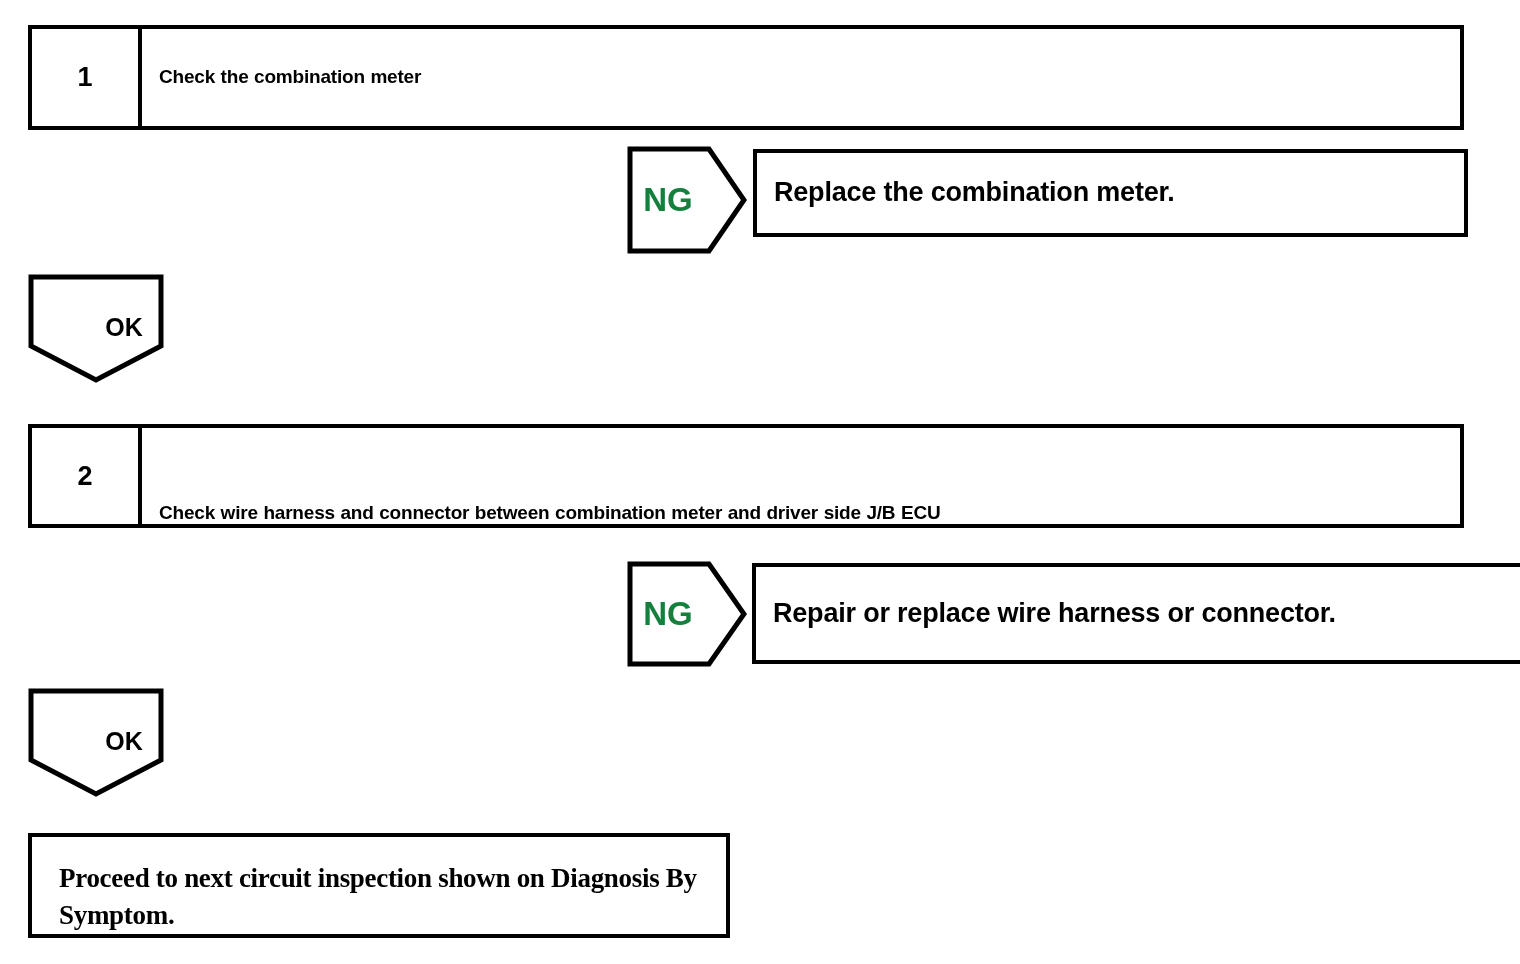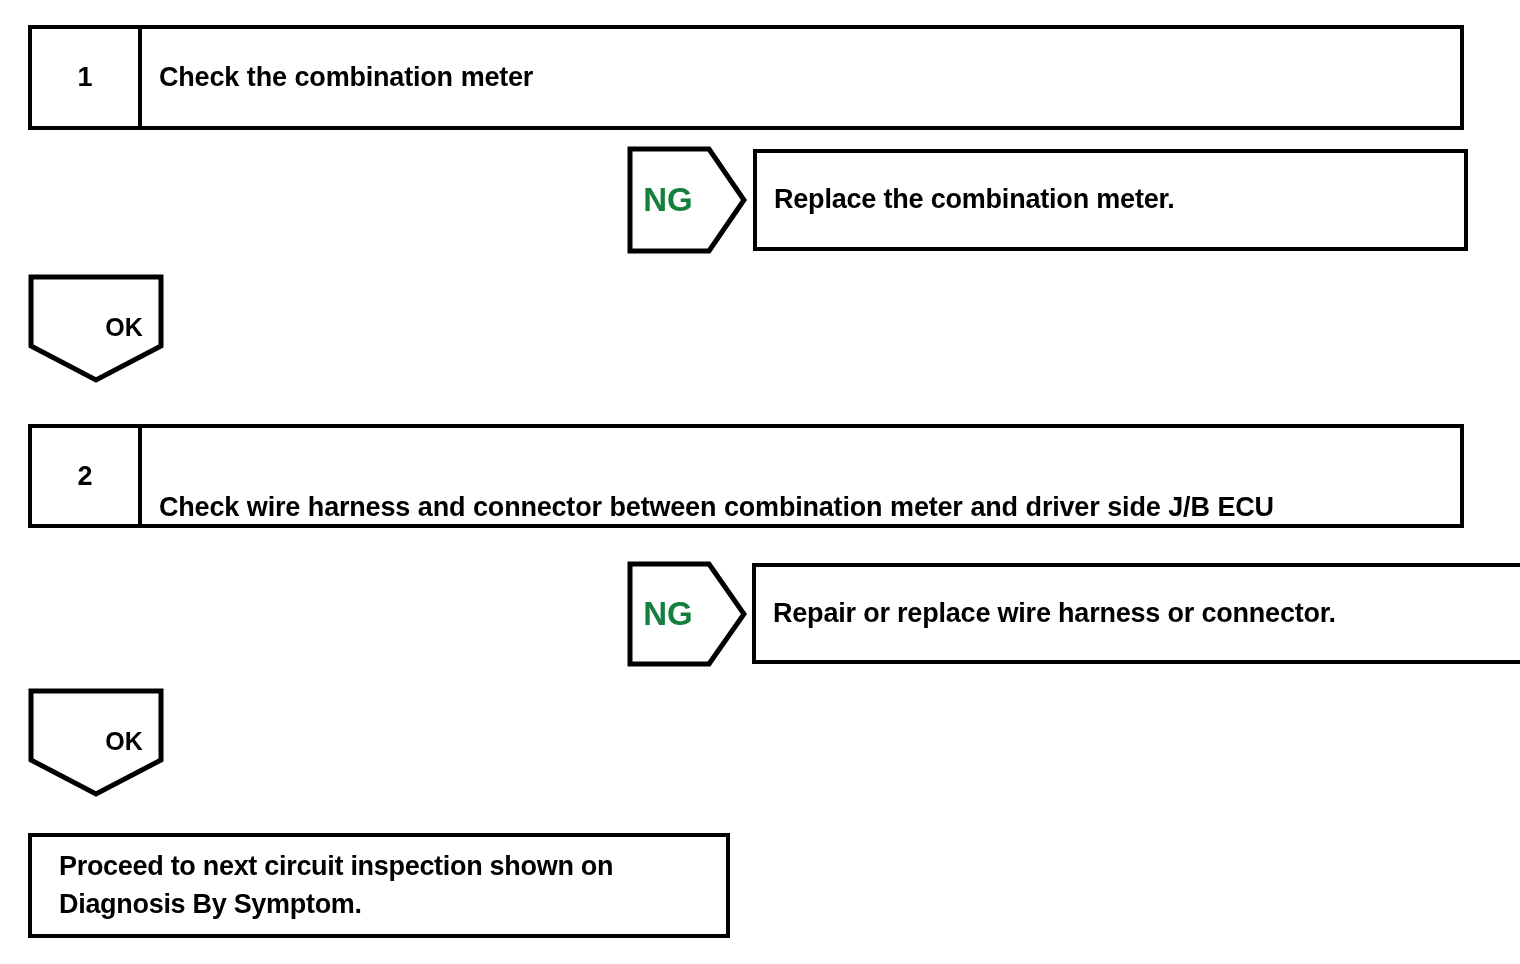--- a/index.html
+++ b/index.html
@@ -45,21 +45,21 @@
     color: #000000;
     letter-spacing: 0px;
   }
   .step-title {
     flex: 1 1 auto;
     display: flex;
     align-items: center;
     padding: 0 0 0 17px;
   }
   .step-title-text {
-    font-size: 27px;
+    font-size: 19px;
     font-weight: bold;
     color: #000000;
     line-height: 1.18;
     letter-spacing: -0.2px;
     word-spacing: 0.5px;
   }
 
   
   .result-box {
     border: 4px solid #000000;
@@ -74,22 +74,23 @@
     color: #000000;
     line-height: 1.3;
     letter-spacing: -0.2px;
   }
 
   
   .terminal-box {
     border: 4px solid #000000;
     background: #ffffff;
     display: flex;
-    align-items: center;
+    align-items: flex-end;
     padding: 0 14px 0 27px;
+    font-family: Liberation Serif, serif;
   }
   .terminal-text {
     font-size: 27px;
     font-weight: bold;
     color: #000000;
     line-height: 1.38;
     letter-spacing: -0.3px;
   }
 
   
@@ -150,21 +151,21 @@
     </div>
   </div>
 
   <div class="ng-arrow" style="left:627px; top:146px; width:120px; height:108px;">
     <svg width="120" height="108" viewBox="0 0 120 108" aria-hidden="true">
       <polygon points="3,3 82,3 117,54 82,105 3,105" fill="#ffffff" stroke="#000000" stroke-width="5" stroke-linejoin="miter"></polygon>
     </svg>
     <span class="ng-label">NG</span>
   </div>
 
-  <div class="node result-box" style="left:753px; top:149px; width:715px; height:102px;">
+  <div class="node result-box" style="left:753px; top:149px; width:715px; height:88px;">
     <span class="result-text">Replace the combination meter.</span>
   </div>
 
   <div class="ok-arrow" style="left:28px; top:274px; width:136px; height:110px;">
     <svg width="136" height="110" viewBox="0 0 136 110" aria-hidden="true">
       <polygon points="3,3 133,3 133,72 68,106 3,72" fill="#ffffff" stroke="#000000" stroke-width="5" stroke-linejoin="miter"></polygon>
     </svg>
     <span class="ok-label">OK</span>
   </div>
 

